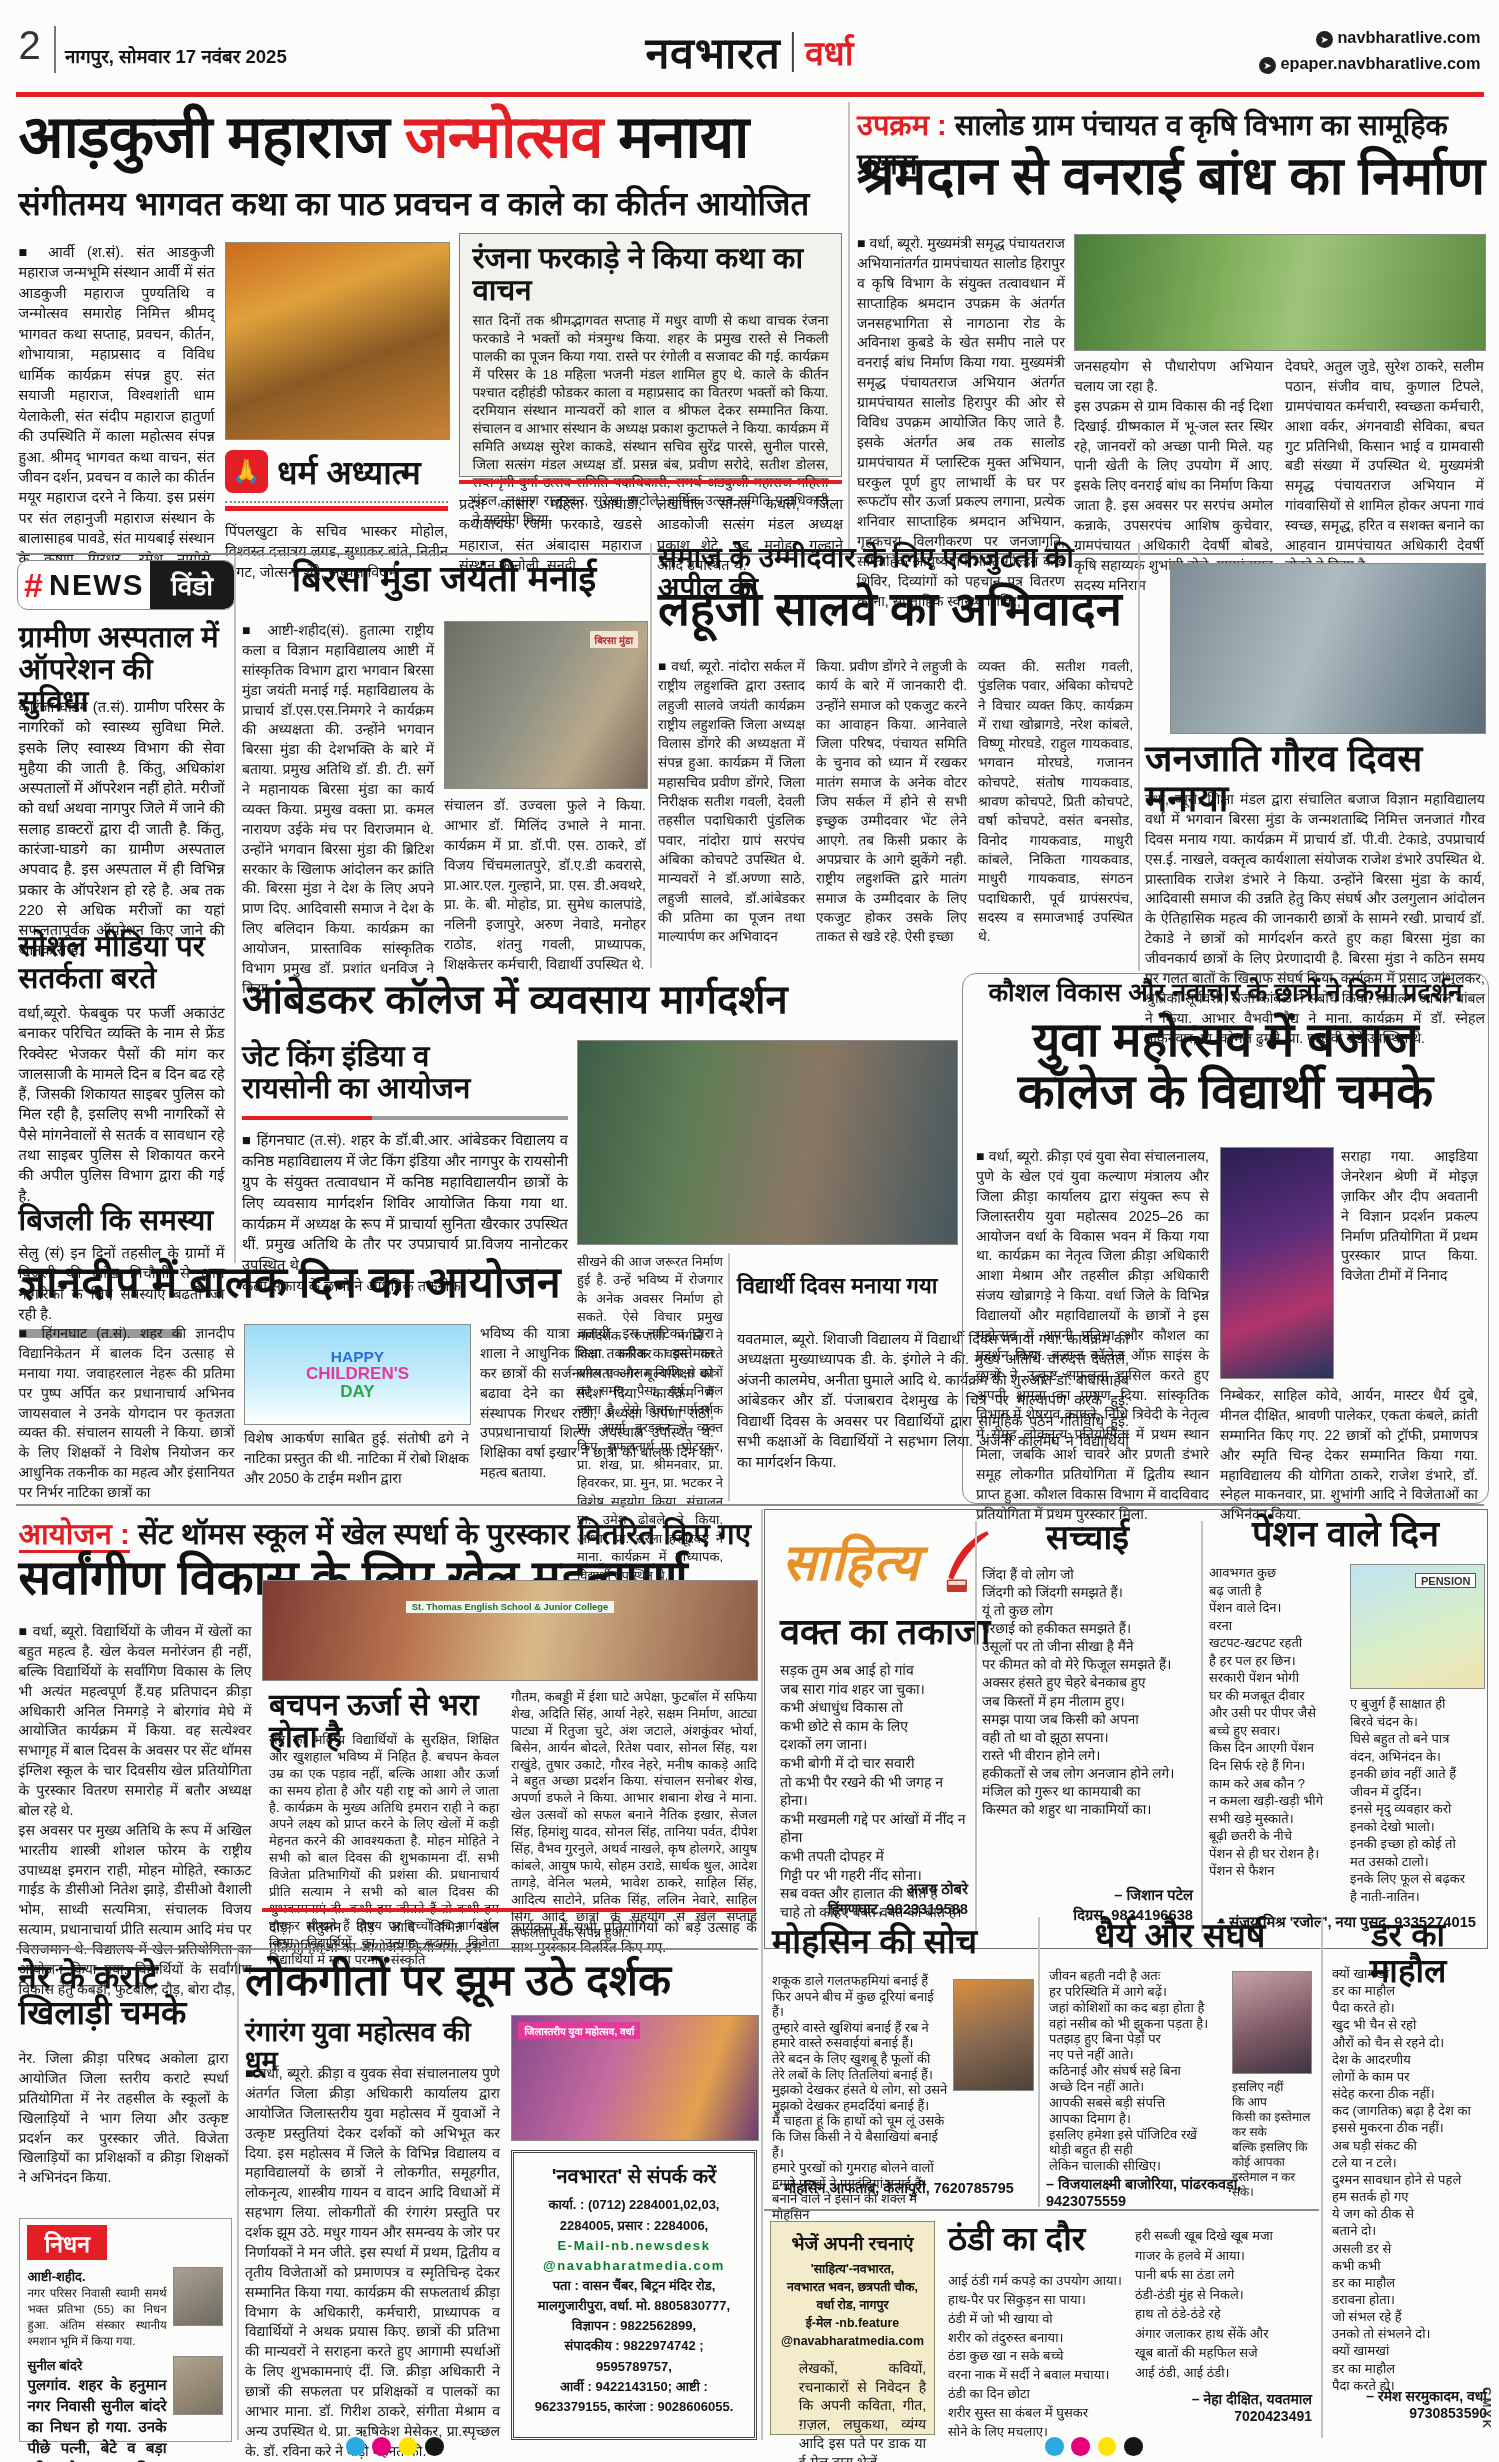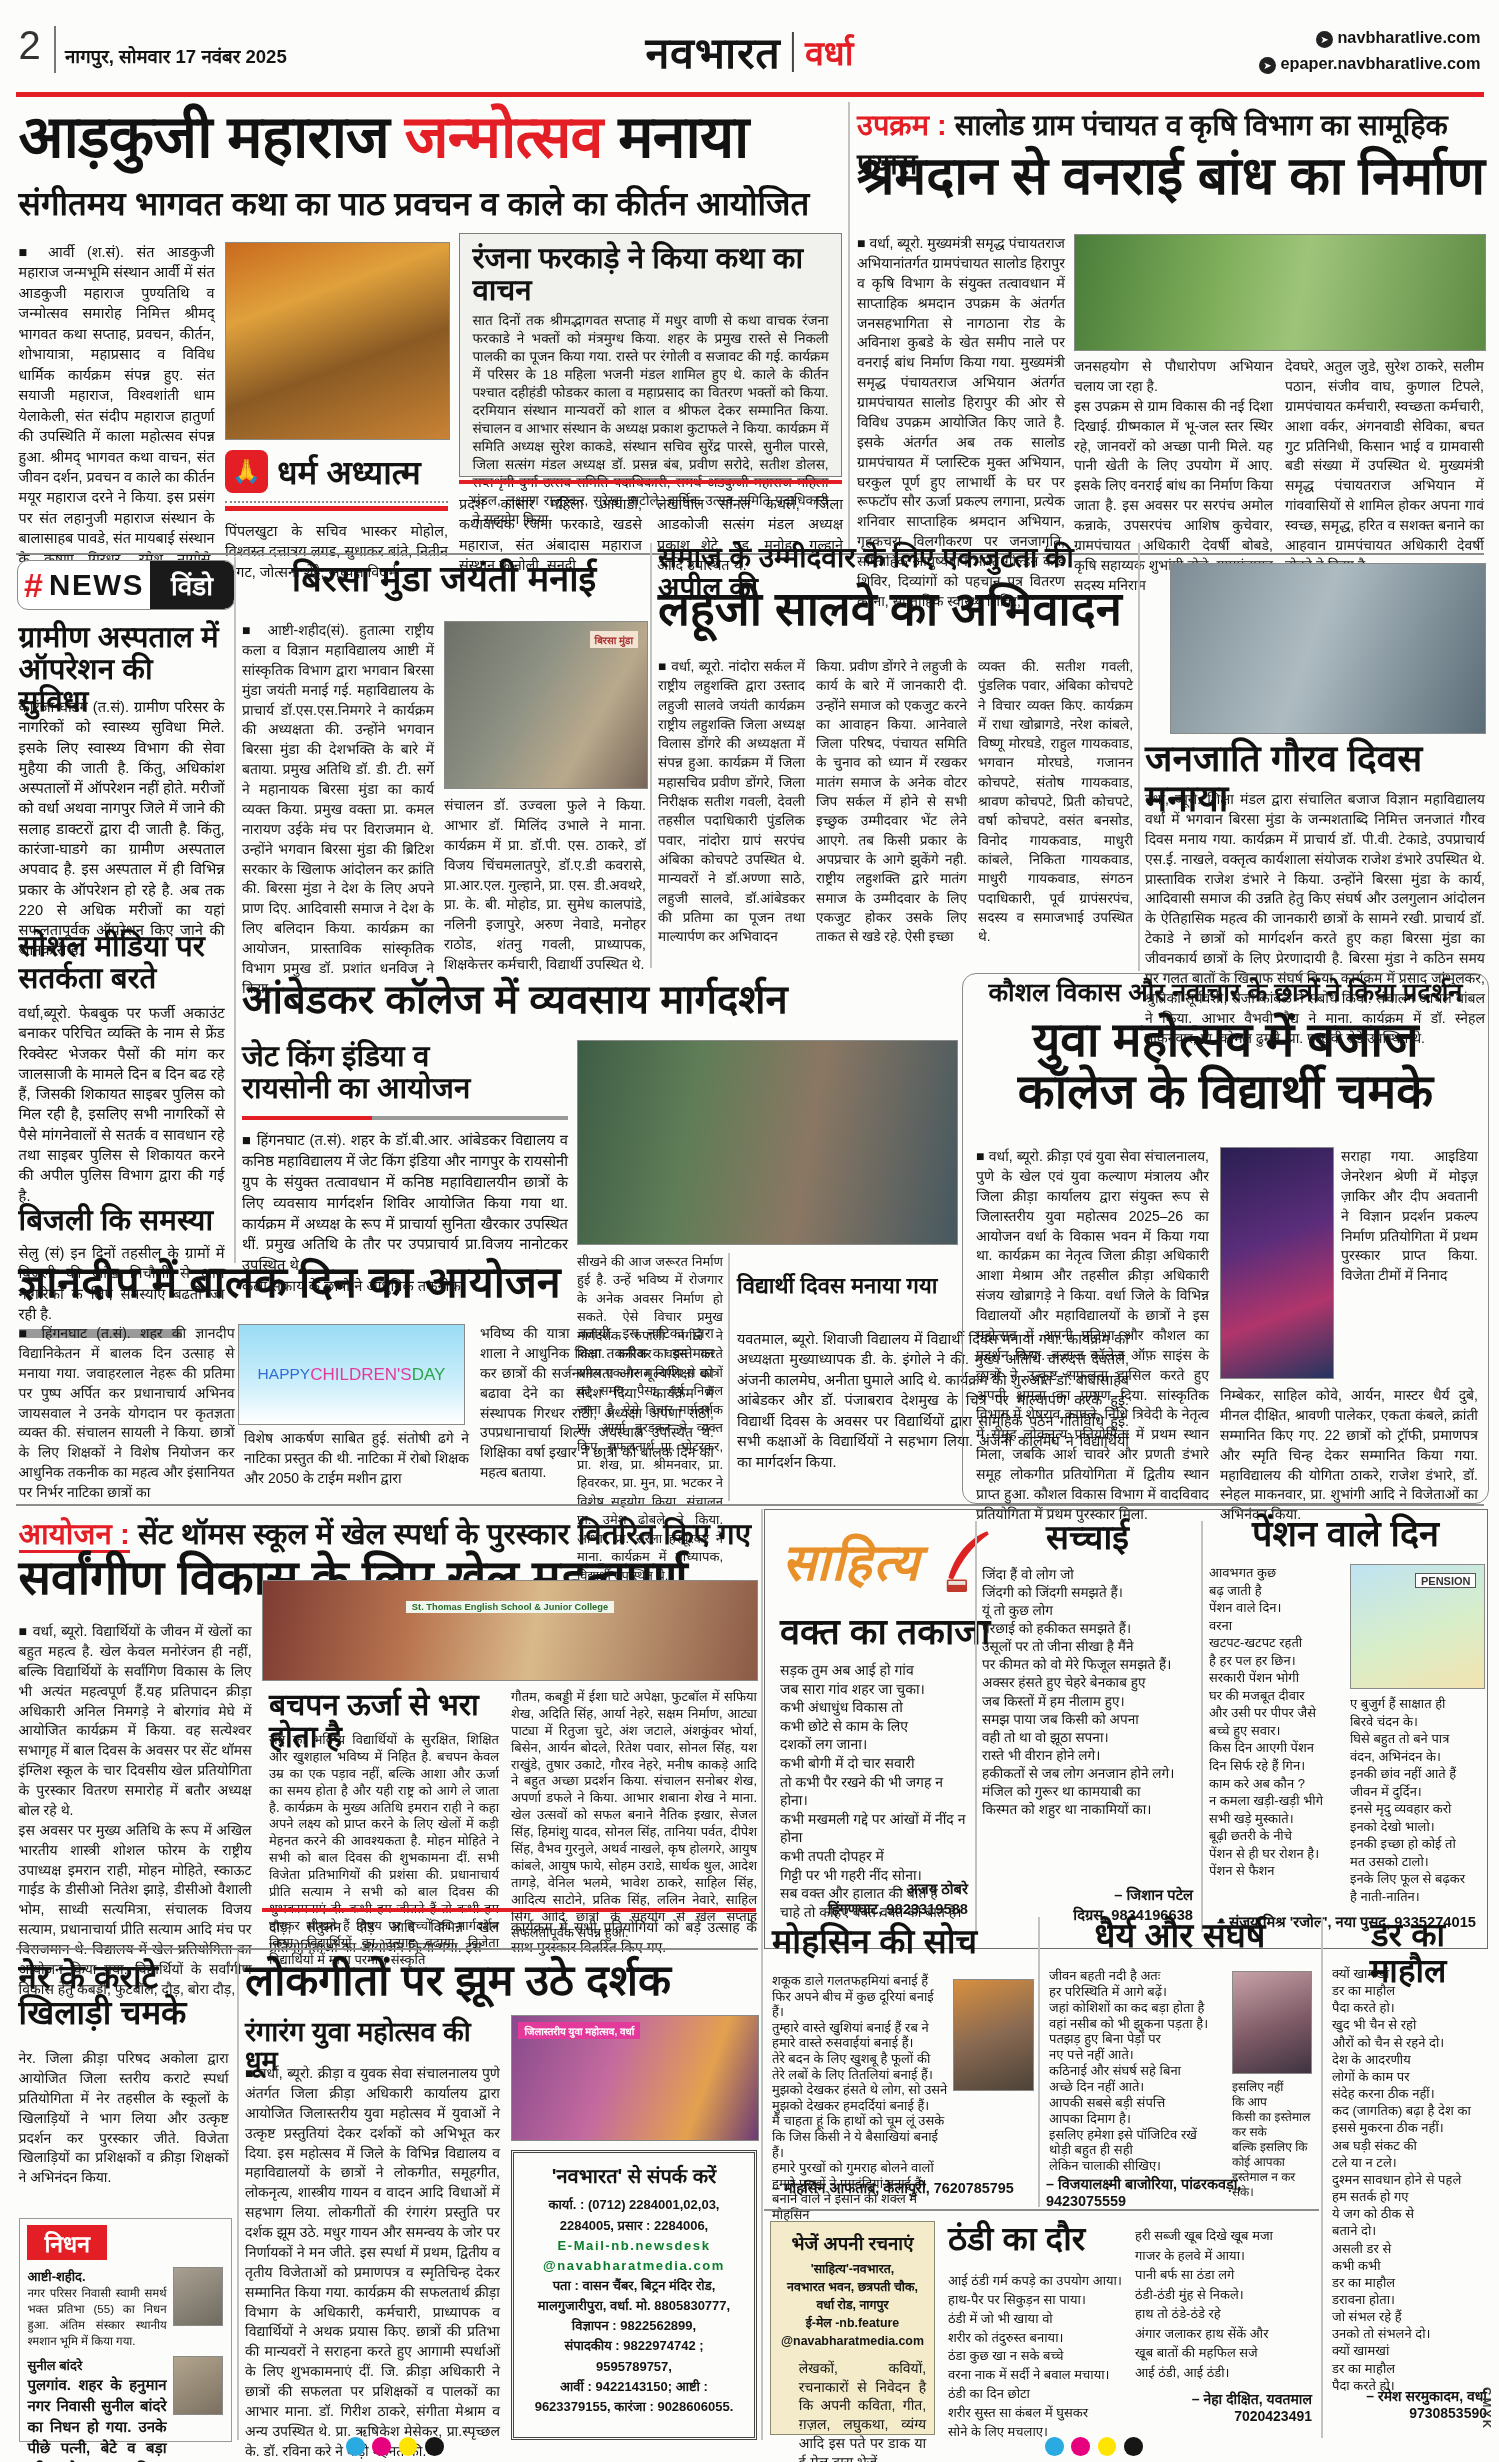--- a/index.html
+++ b/index.html
@@ -121,21 +121,21 @@
   <div class="abs hd" style="left:975px;top:979px;width:501px;font-size:25.6px;text-align:center;">कौशल विकास और नवाचार के छात्रों ने किया प्रदर्शन</div>
   <div class="abs hd" style="left:975px;top:1014px;width:501px;font-size:48px;text-align:center;white-space:pre-line;">युवा महोत्सव में बजाज
 कॉलेज के विद्यार्थी चमके</div>
   <div class="abs body-txt" style="left:976px;top:1147px;width:233px;height:345px;font-size:14px;">■ वर्धा, ब्यूरो. क्रीड़ा एवं युवा सेवा संचालनालय, पुणे के खेल एवं युवा कल्याण मंत्रालय और जिला क्रीड़ा कार्यालय द्वारा संयुक्त रूप से जिलास्तरीय युवा महोत्सव 2025–26 का आयोजन वर्धा के विकास भवन में किया गया था. कार्यक्रम का नेतृत्व जिला क्रीड़ा अधिकारी आशा मेश्राम और तहसील क्रीड़ा अधिकारी संजय खोब्रागड़े ने किया. वर्धा जिले के विभिन्न विद्यालयों और महाविद्यालयों के छात्रों ने इस महोत्सव में अपनी प्रतिभा और कौशल का प्रदर्शन किया. बजाज कॉलेज ऑफ़ साइंस के छात्रों ने उत्कृष्ट सफलता हासिल करते हुए अपनी क्षमता का प्रमाण दिया. सांस्कृतिक विभाग में शेषराव कापले, निधि त्रिवेदी के नेतृत्व में समूह लोकनृत्य प्रतियोगिता में प्रथम स्थान मिला, जबकि आर्श चावरे और प्रणती डंभारे समूह लोकगीत प्रतियोगिता में द्वितीय स्थान प्राप्त हुआ. कौशल विकास विभाग में वादविवाद प्रतियोगिता में प्रथम पुरस्कार मिला.</div>
   <div class="abs ph" style="left:1220px;top:1147px;width:112px;height:230px;background:linear-gradient(160deg,#2a1f52 0%,#5a2d7a 40%,#b0356b 70%,#23355f 100%);"></div>
   <div class="abs body-txt" style="left:1341px;top:1147px;width:137px;height:230px;font-size:14px;">सराहा गया. आइडिया जेनरेशन श्रेणी में मोइज़ ज़ाकिर और दीप अवतानी ने विज्ञान प्रदर्शन प्रकल्प निर्माण प्रतियोगिता में प्रथम पुरस्कार प्राप्त किया. विजेता टीमों में निनाद</div>
   <div class="abs body-txt" style="left:1220px;top:1386px;width:258px;height:109px;font-size:14px;">निम्बेकर, साहिल कोवे, आर्यन, मास्टर धैर्य दुबे, मीनल दीक्षित, श्रावणी पालेकर, एकता कंबले, क्रांती सम्मानित किए गए. 22 छात्रों को ट्रॉफी, प्रमाणपत्र और स्मृति चिन्ह देकर सम्मानित किया गया. महाविद्यालय की योगिता ठाकरे, राजेश डंभारे, डॉ. स्नेहल माकनवार, प्रा. शुभांगी आदि ने विजेताओं का अभिनंदन किया.</div>
 
   <div class="abs hd" style="left:18.6px;top:1259px;width:703px;font-size:43px;">ज्ञानदीप में बालक दिन का आयोजन</div>
   <div class="abs body-txt" style="left:18.6px;top:1324px;width:216px;height:177px;font-size:14px;">■ हिंगनघाट (त.सं). शहर की ज्ञानदीप विद्यानिकेतन में बालक दिन उत्साह से मनाया गया. जवाहरलाल नेहरू की प्रतिमा पर पुष्प अर्पित कर प्रधानाचार्य अभिनव जायसवाल ने उनके योगदान पर कृतज्ञता व्यक्त की. संचालन सायली ने किया. छात्रों के लिए शिक्षकों ने विशेष नियोजन कर आधुनिक तकनीक का महत्व और इंसानियत पर निर्भर नाटिका छात्रों का</div>
-  <div class="abs ph" style="left:238px;top:1324px;width:225px;height:99px;background:linear-gradient(180deg,#9adcf5 0%,#cdeffb 60%,#ffffff 100%);display:flex;flex-direction:row;align-items:center;justify-content:center;font-weight:400;line-height:1.05;">
+  <div class="abs ph" style="left:244px;top:1324px;width:225px;height:99px;background:linear-gradient(180deg,#9adcf5 0%,#cdeffb 60%,#ffffff 100%);display:flex;flex-direction:column;align-items:center;justify-content:center;font-weight:700;line-height:1.05;">
     <span style="color:#2d6fd2;font-size:15.5px;">HAPPY</span>
     <span style="color:#e3399b;font-size:17px;">CHILDREN'S</span>
     <span style="color:#2ca44a;font-size:17px;">DAY</span>
   </div>
   <div class="abs body-txt" style="left:244px;top:1429px;width:225px;height:71px;font-size:14px;">विशेष आकर्षण साबित हुई. संतोषी ढगे ने नाटिका प्रस्तुत की थी. नाटिका में रोबो शिक्षक और 2050 के टाईम मशीन द्वारा</div>
   <div class="abs body-txt" style="left:480px;top:1324px;width:234px;height:178px;font-size:14px;">भविष्य की यात्रा बतायी. इस नाटिका द्वारा शाला ने आधुनिक शिक्षा तकनीक का इस्तेमाल कर छात्रों की सर्जनशीलता और मूल्यशिक्षा को बढावा देने का संदेश दिया. कार्यक्रम में संस्थापक गिरधर राठी, अध्यक्षा अर्पणा राठी, उपप्रधानाचार्या शिल्पा जयस्वाल  उपस्थित थे. शिक्षिका वर्षा इखार ने छात्रो को बालक दिन का महत्व बताया.</div>
 
   <div class="abs" style="left:15.5px;top:1504px;width:1468px;height:1.6px;background:#8d8d8b;"></div>
 
   <div class="abs" style="left:18.6px;top:1512px;width:737px;font-size:29.5px;font-weight:800;"><span class="red" style="border-bottom:3.1px solid #e31e25;">आयोजन :</span><span> सेंट थॉमस स्कूल में खेल स्पर्धा के पुरस्कार वितरित किए गए</span></div>

